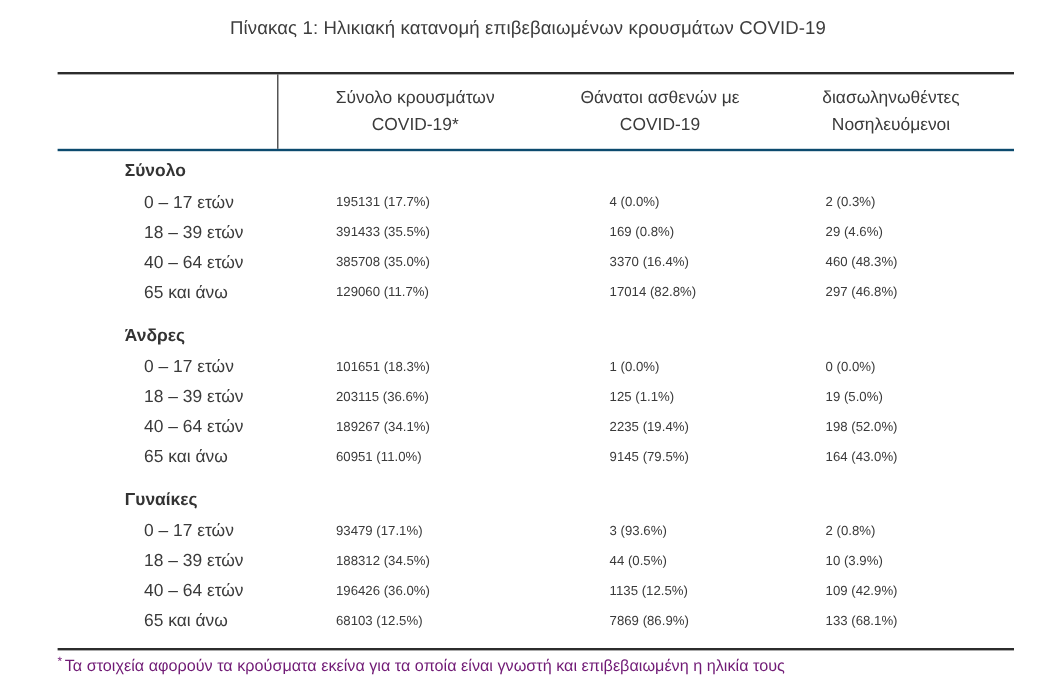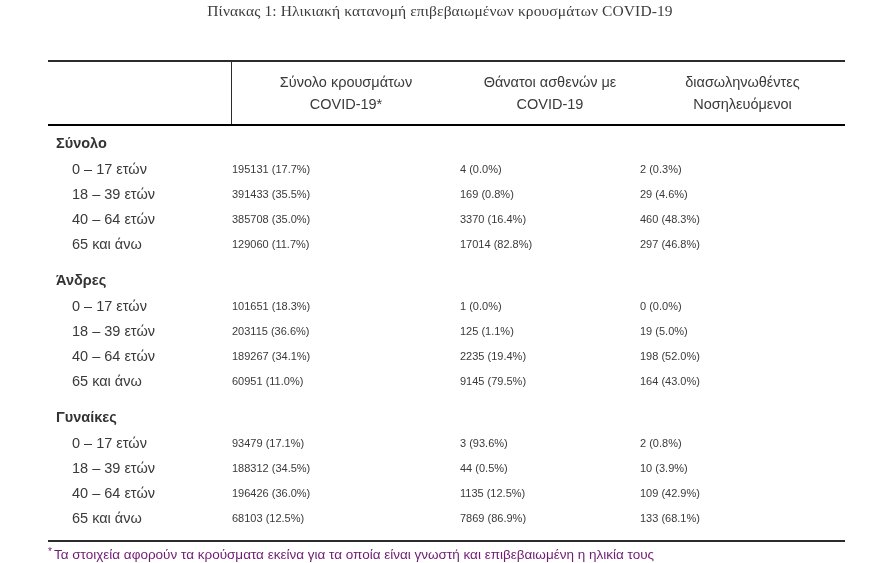--- a/index.html
+++ b/index.html
@@ -11,54 +11,53 @@
     position: relative;
     width: 880px;
     height: 563px;
     background: #ffffff;
     font-family: "Liberation Sans", "DejaVu Sans", sans-serif;
     color: #3a3a3a;
     overflow: hidden;
   }
   .title {
     text-align: center;
-    padding-top: 2px;
+    padding-top: 15px;
     font-size: 15.5px;
     letter-spacing: 0.1px;
     color: #3c3c3c;
-    font-family: Liberation Serif, serif;
   }
   .table-wrap {
     position: absolute;
     left: 48px;
     top: 60px;
     width: 797px;
   }
   .grid-row {
     display: grid;
     grid-template-columns: 184px 228px 180px 205px;
     align-items: center;
   }
   .header-row {
     border-top: 2px solid #2c2c2c;
-    border-bottom: 2px solid #000000;
+    border-bottom: 2px solid #0c4a6e;
     height: 62px;
   }
   .header-row .spacer-cell {
     height: 100%;
     border-right: 1.5px solid #2c2c2c;
   }
   .head-cell {
     text-align: center;
     font-size: 14.5px;
     line-height: 1.55;
     color: #3a3a3a;
   }
   .head-cell span { display: block; }
-  .tbody { padding-top: 3px; }
+  .tbody { padding-top: 3px; margin-left: 48px; }
   .section { margin-bottom: 10px; }
   .section-name-row { height: 27px; display: flex; align-items: center; }
   .section-name {
     font-weight: bold;
     font-size: 14.5px;
     padding-left: 8px;
     color: #333333;
   }
   .data-row { height: 25px; }
   .age-label {

